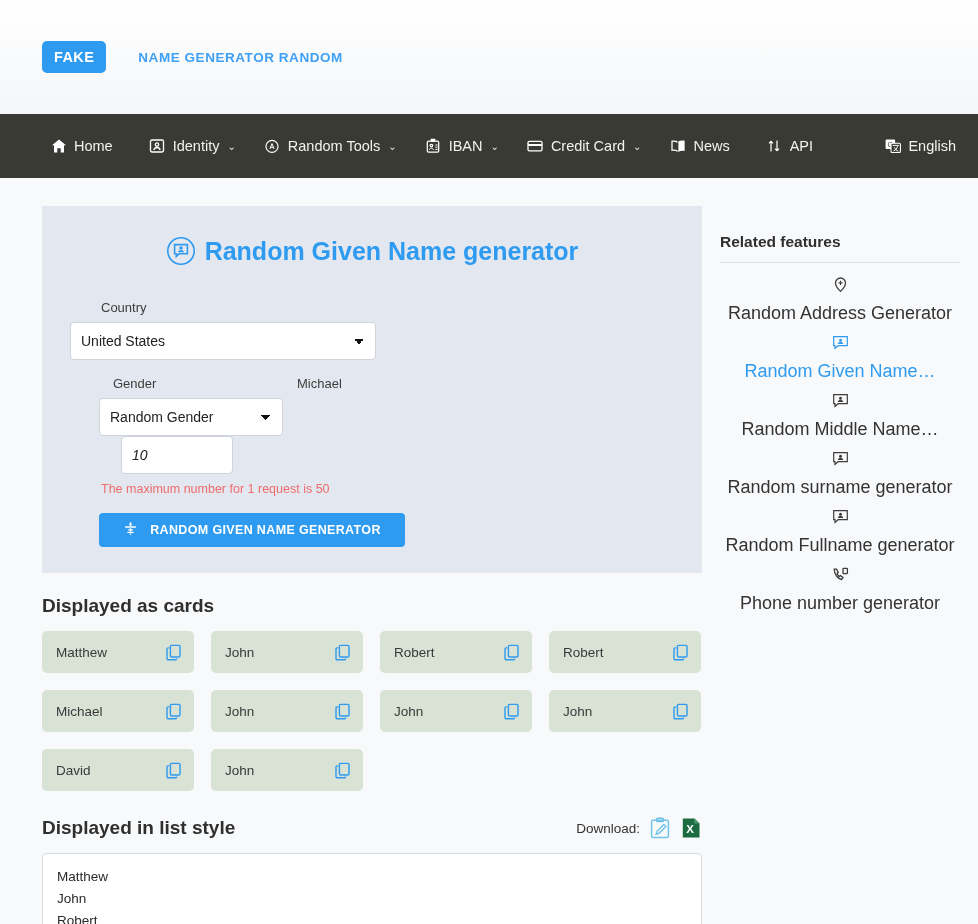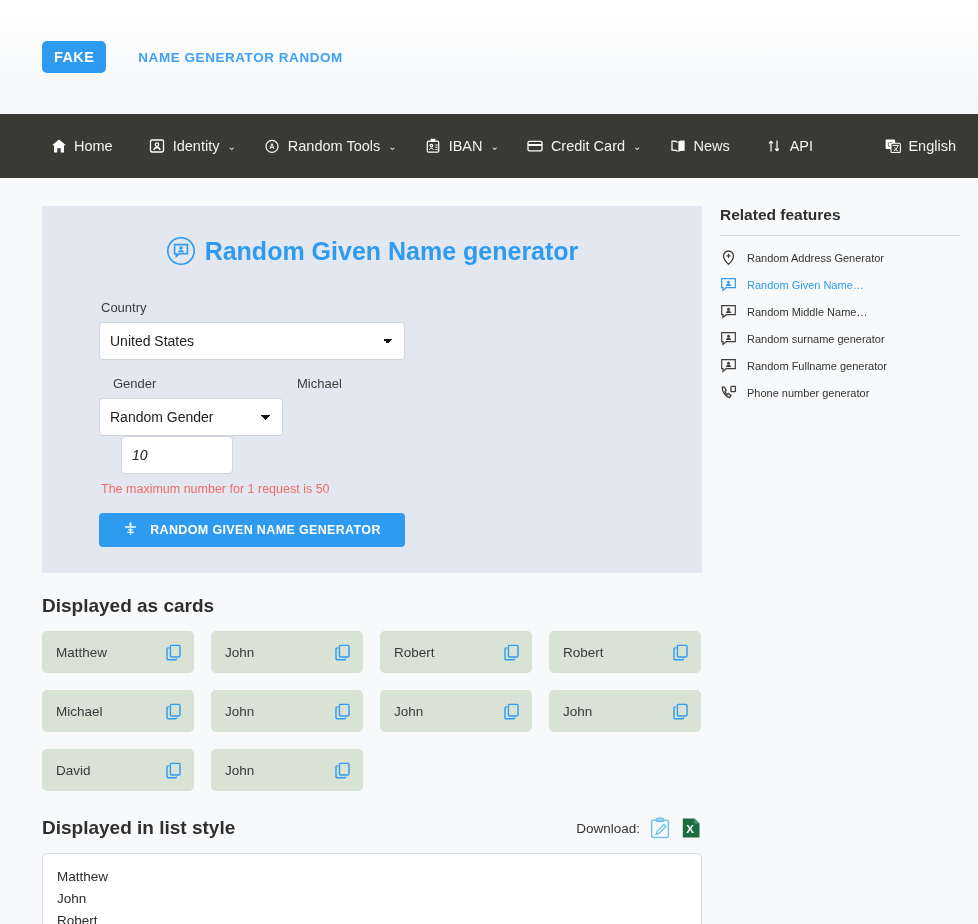--- a/index.html
+++ b/index.html
@@ -178,28 +178,30 @@
     color: #2a2a2a;
     line-height: 22px;
   }
 
   
   .side-title {
     font-size: 15.5px;
     font-weight: bold;
     color: #2f2f2f;
     margin-bottom: 11px;
+    margin-top: 27px;
   }
   .side-rule { height: 1px; background: #dcdfe3; margin-bottom: 8px; }
   .side-item {
     display: flex; align-items: center; gap: 10px;
     padding: 5px 0;
-    font-size: 11px;
+    font-size: 18px;
     color: #333;
     cursor: pointer;
+    flex-direction: column;
   }
   .side-item.active { color: #2e9bf0; }
   .side-ico { width: 17px; height: 17px; flex: none; display: block; }
 </style>
 </head>
 <body>
 
 <div class="brandbar">
   <div class="logo-badge">FAKE</div>
   <div class="brand-title">NAME GENERATOR RANDOM</div>
@@ -312,21 +314,21 @@
             <circle cx="15" cy="15" r="13.2"></circle>
             <path d="M8.6 8.6h12.8v9.2h-8.3l-2.8 2.6v-2.6H8.6z"></path>
             <circle cx="15" cy="12" r="1.7" fill="#2e9bf0" stroke="none"></circle>
             <path d="M11.8 16.2c.6-1.6 1.9-2.3 3.2-2.3s2.6.7 3.2 2.3z" fill="#2e9bf0" stroke="none"></path>
           </svg>
         </span>
         <span>Random Given Name generator</span>
       </div>
 
       <div class="field-label" style="margin-left:59px;">Country</div>
-      <div class="ctl-row" style="padding-left:57px;">
+      <div class="ctl-row" style="padding-left:28px;">
         <select class="ctl w-country">
           <option>United States</option>
         </select>
       </div>
 
       <div class="ctl-row" style="padding-left:71px; margin-top:16px;">
         <div class="field-label w-gender" style="margin:0;">Gender</div>
         <div class="field-label gap-22" style="margin:0;">Michael</div>
       </div>
 

